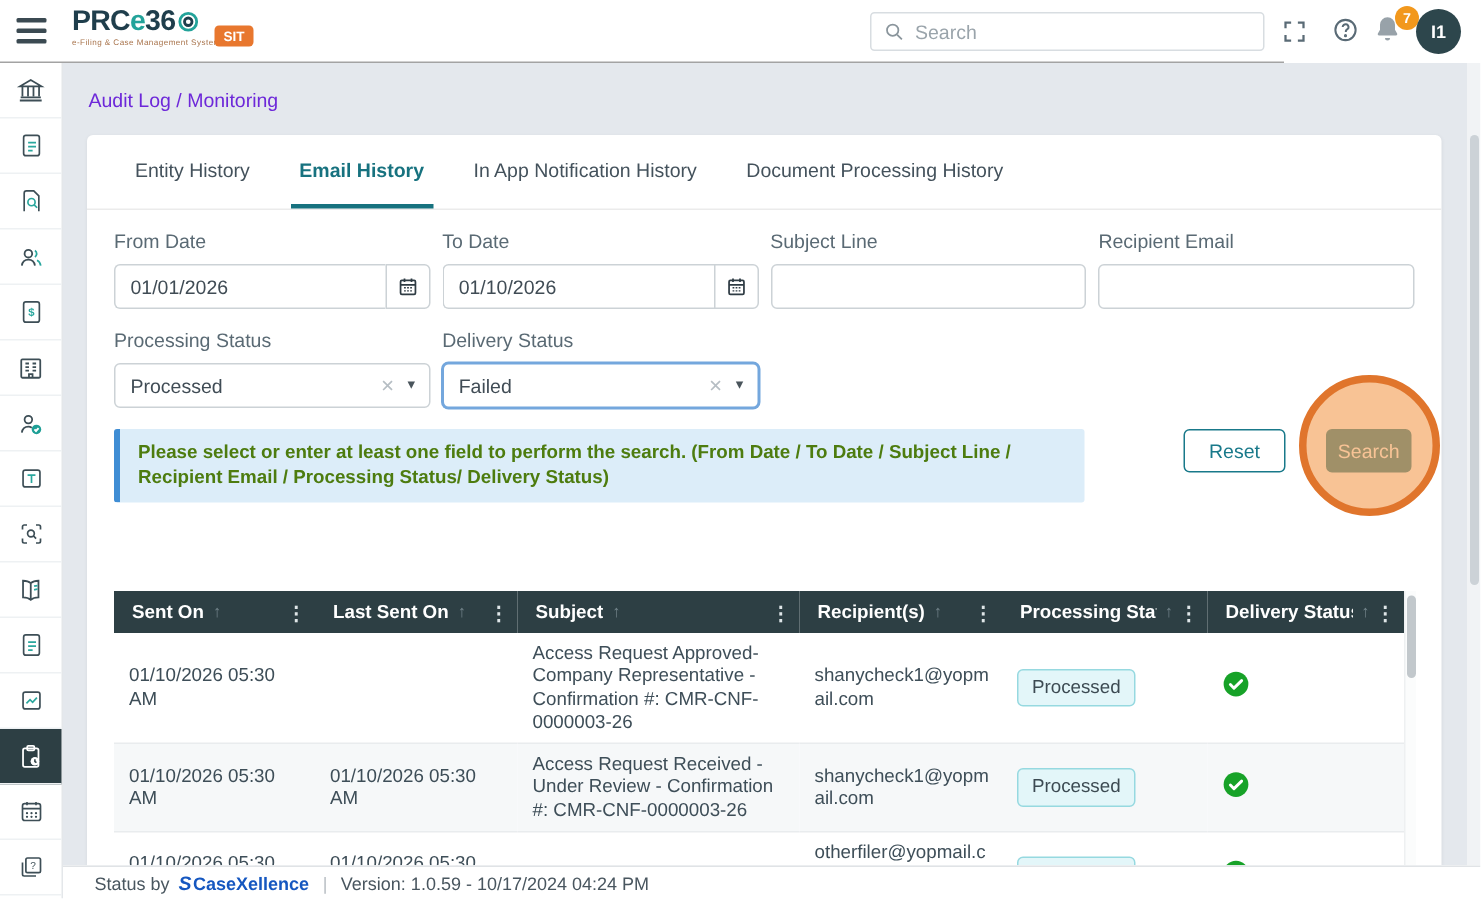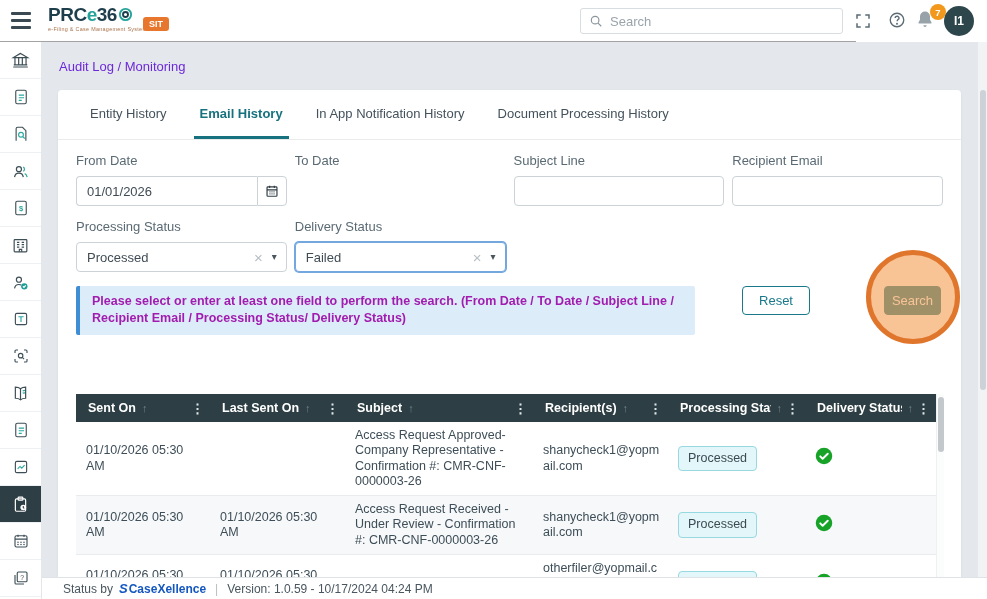--- a/index.html
+++ b/index.html
@@ -70,23 +70,23 @@
   .tselect { height:30px; border:1px solid #ccd2d6; border-radius:4px; display:flex;
     align-items:center; padding:0 9px 0 10px; font-size:13px; color:#404c55; cursor:pointer; background:#fff; }
   .tselect.focused { border-color:#74a7dd; box-shadow:0 0 0 1px #74a7dd; }
   .tselect .sel-val { flex:1; }
   .tselect .clear-x { color:#b6bec4; font-size:15px; margin-right:9px; line-height:1; }
   .tselect .caret { color:#4a555c; font-size:10px; line-height:1; }
 
   
   .notice-row { display:flex; align-items:flex-start; margin-top:14px; }
   .notice { width:647px; background:#dcedf9; border-left:4px solid #3f8dd4; border-radius:2px;
-    padding:7px 12px 8px 12px; font-size:12.5px; font-weight:700; color:#a21caf; line-height:1.35; }
+    padding:7px 12px 8px 12px; font-size:12.5px; font-weight:700; color:#4d7c0f; line-height:1.35; }
   .actions { margin-left:auto; display:flex; gap:27px; padding-right:2px; }
-  .btn { height:29px; border-radius:4px; font-size:13px; font-family:"Liberation Sans", sans-serif; cursor:pointer;margin-left:47px; }
+  .btn { height:29px; border-radius:4px; font-size:13px; font-family:"Liberation Sans", sans-serif; cursor:pointer; }
   .btn-reset { width:68px; background:#fff; border:1px solid #19798a; color:#19798a; }
   .btn-search { width:57px; background:#19798a; border:1px solid #19798a; color:#fff; }
   .click-highlight { position:absolute; left:808px; top:160px; width:94px; height:94px;
     border-radius:50%; border:5px solid #e0752c; background:rgba(244,158,84,0.62);
     z-index:10; pointer-events:none; }
 
   
   .table-wrap { position:absolute; left:18px; top:304px; width:868px; bottom:0; overflow:hidden; }
   table.data { width:860px; border-collapse:collapse; table-layout:fixed; }
   table.data th { background:#2d3f44; height:28px; padding:0 6px 0 12px; text-align:left; }
@@ -295,20 +295,30 @@
               <svg width="14" height="14" viewBox="0 0 24 24" fill="none" stroke="currentColor" stroke-width="2">
                 <rect x="3.5" y="5" width="17" height="16" rx="1.5"></rect>
                   <path d="M3.5 10h17M8 2.8v4M16 2.8v4"></path>
                 <path d="M7.5 13.5h2M11 13.5h2M14.5 13.5h2M7.5 17h2M11 17h2M14.5 17h2" stroke-width="1.7"></path>
               </svg>
             </div>
           </div>
         </div>
         <div>
           <div class="field-label">To Date</div>
+          <div class="input-group">
+            <input class="tinput" value="01/10/2026" style="">
+            <div class="input-addon">
+              <svg width="14" height="14" viewBox="0 0 24 24" fill="none" stroke="currentColor" stroke-width="2">
+                <rect x="3.5" y="5" width="17" height="16" rx="1.5"></rect>
+                  <path d="M3.5 10h17M8 2.8v4M16 2.8v4"></path>
+                <path d="M7.5 13.5h2M11 13.5h2M14.5 13.5h2M7.5 17h2M11 17h2M14.5 17h2" stroke-width="1.7"></path>
+              </svg>
+            </div>
+          </div>
         </div>
         <div>
           <div class="field-label">Subject Line</div>
           <input class="tinput" value="" style="">
         </div>
         <div>
           <div class="field-label">Recipient Email</div>
           <input class="tinput" value="" style="">
         </div>
       </div>

